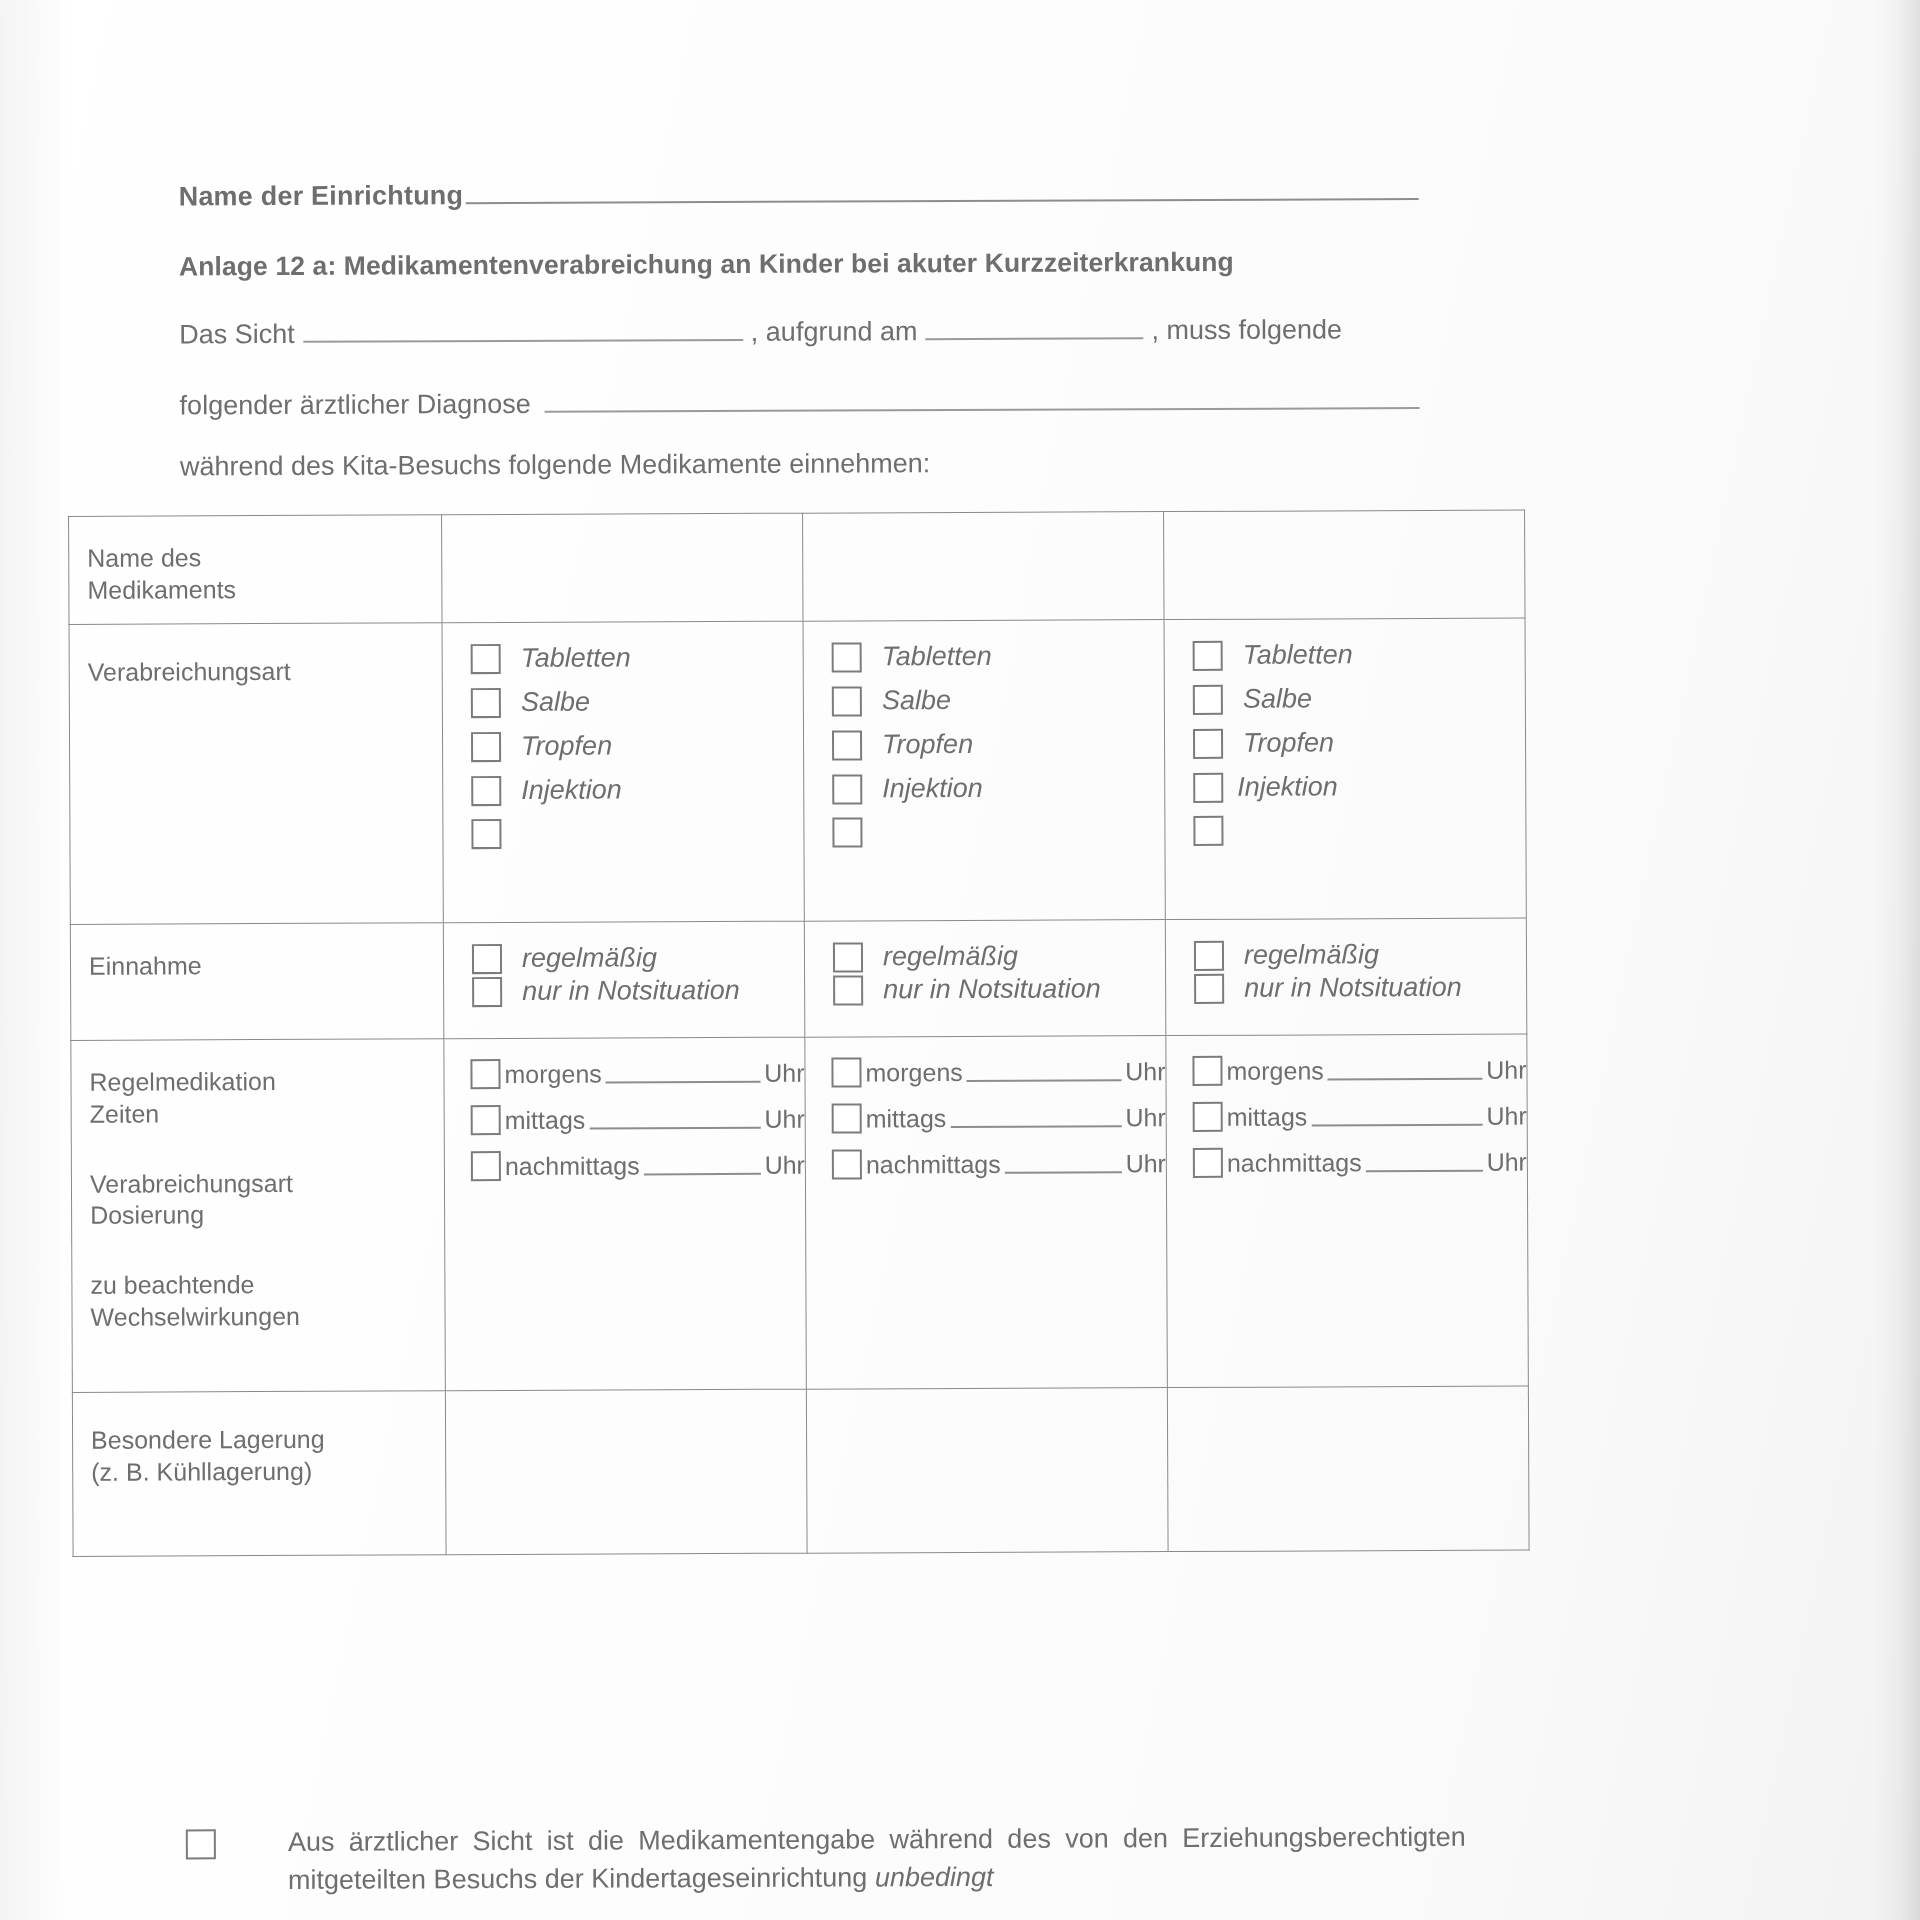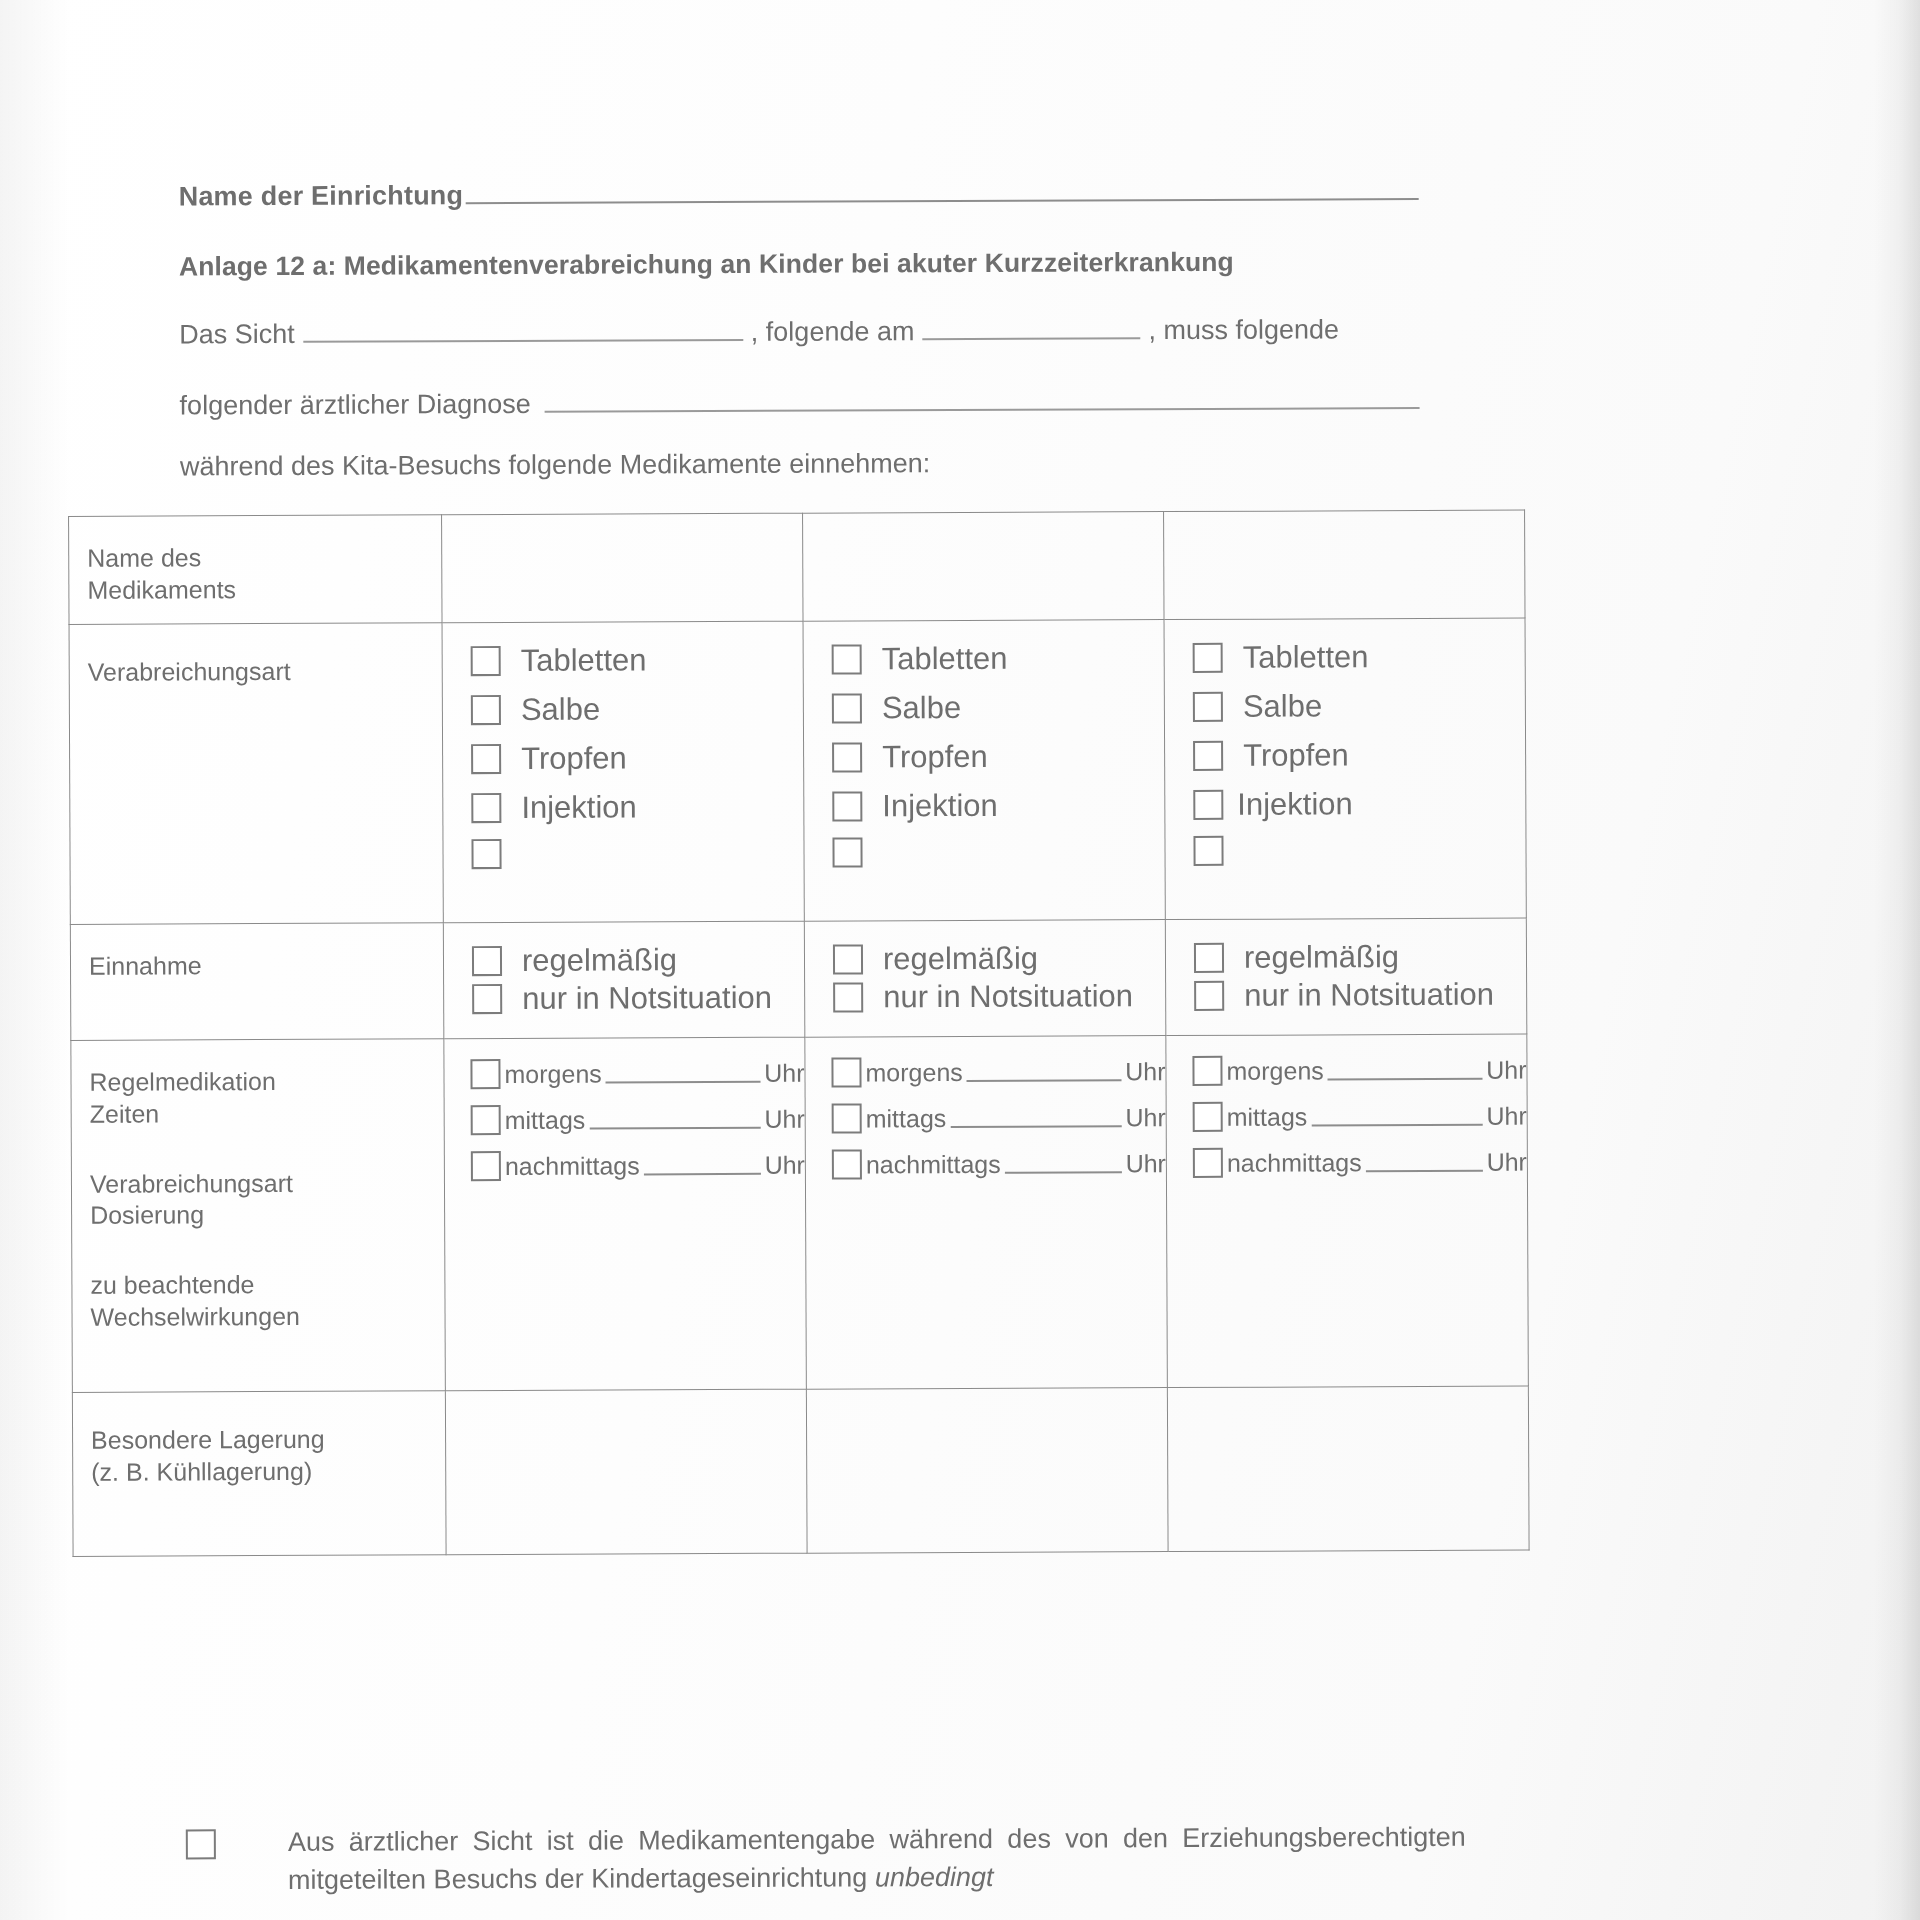--- a/index.html
+++ b/index.html
@@ -158,23 +158,24 @@
   }
   .cb-row.tight { margin-bottom: 4px; }
   .cbox {
     width: 26px;
     height: 26px;
     border: 2px solid #7c7c7c;
     flex: none;
     background: #fff;
   }
   .cb-text {
-    font-size: 31px;
+    font-size: 27px;
     margin-left: 20px;
     white-space: nowrap;
+    font-style: italic;
   }
   .cb-text.gap-sm { margin-left: 14px; }
 
   .admin-list { padding-left: 28px; }
   .admin-list .cb-row { margin-bottom: 13px; }
   .admin-list .cb-row:last-child { margin-bottom: 0; }
 
   .intake-list { padding-left: 28px; }
   .intake-list .cb-row { margin-bottom: 2px; }
 
@@ -234,21 +235,21 @@
   <div class="hdr line-einrichtung">
     <span class="lbl">Name der Einrichtung</span>
     <span class="fill"></span>
   </div>
 
   <div class="hdr line-anlage">Anlage 12 a: Medikamentenverabreichung an Kinder bei akuter Kurzzeiterkrankung</div>
 
   <div class="hdr line-kind">
     <span>Das Sicht</span>
     <span class="blank-name"></span>
-    <span>, folgende am</span>
+    <span>, aufgrund am</span>
     <span class="blank-date"></span>
     <span>, muss folgende</span>
   </div>
 
   <div class="hdr line-diagnose">
     <span>folgender ärztlicher Diagnose</span>
     <span class="blank-diag"></span>
   </div>
 
   <div class="hdr line-waehrend">während des Kita-Besuchs folgende Medikamente einnehmen:</div>

